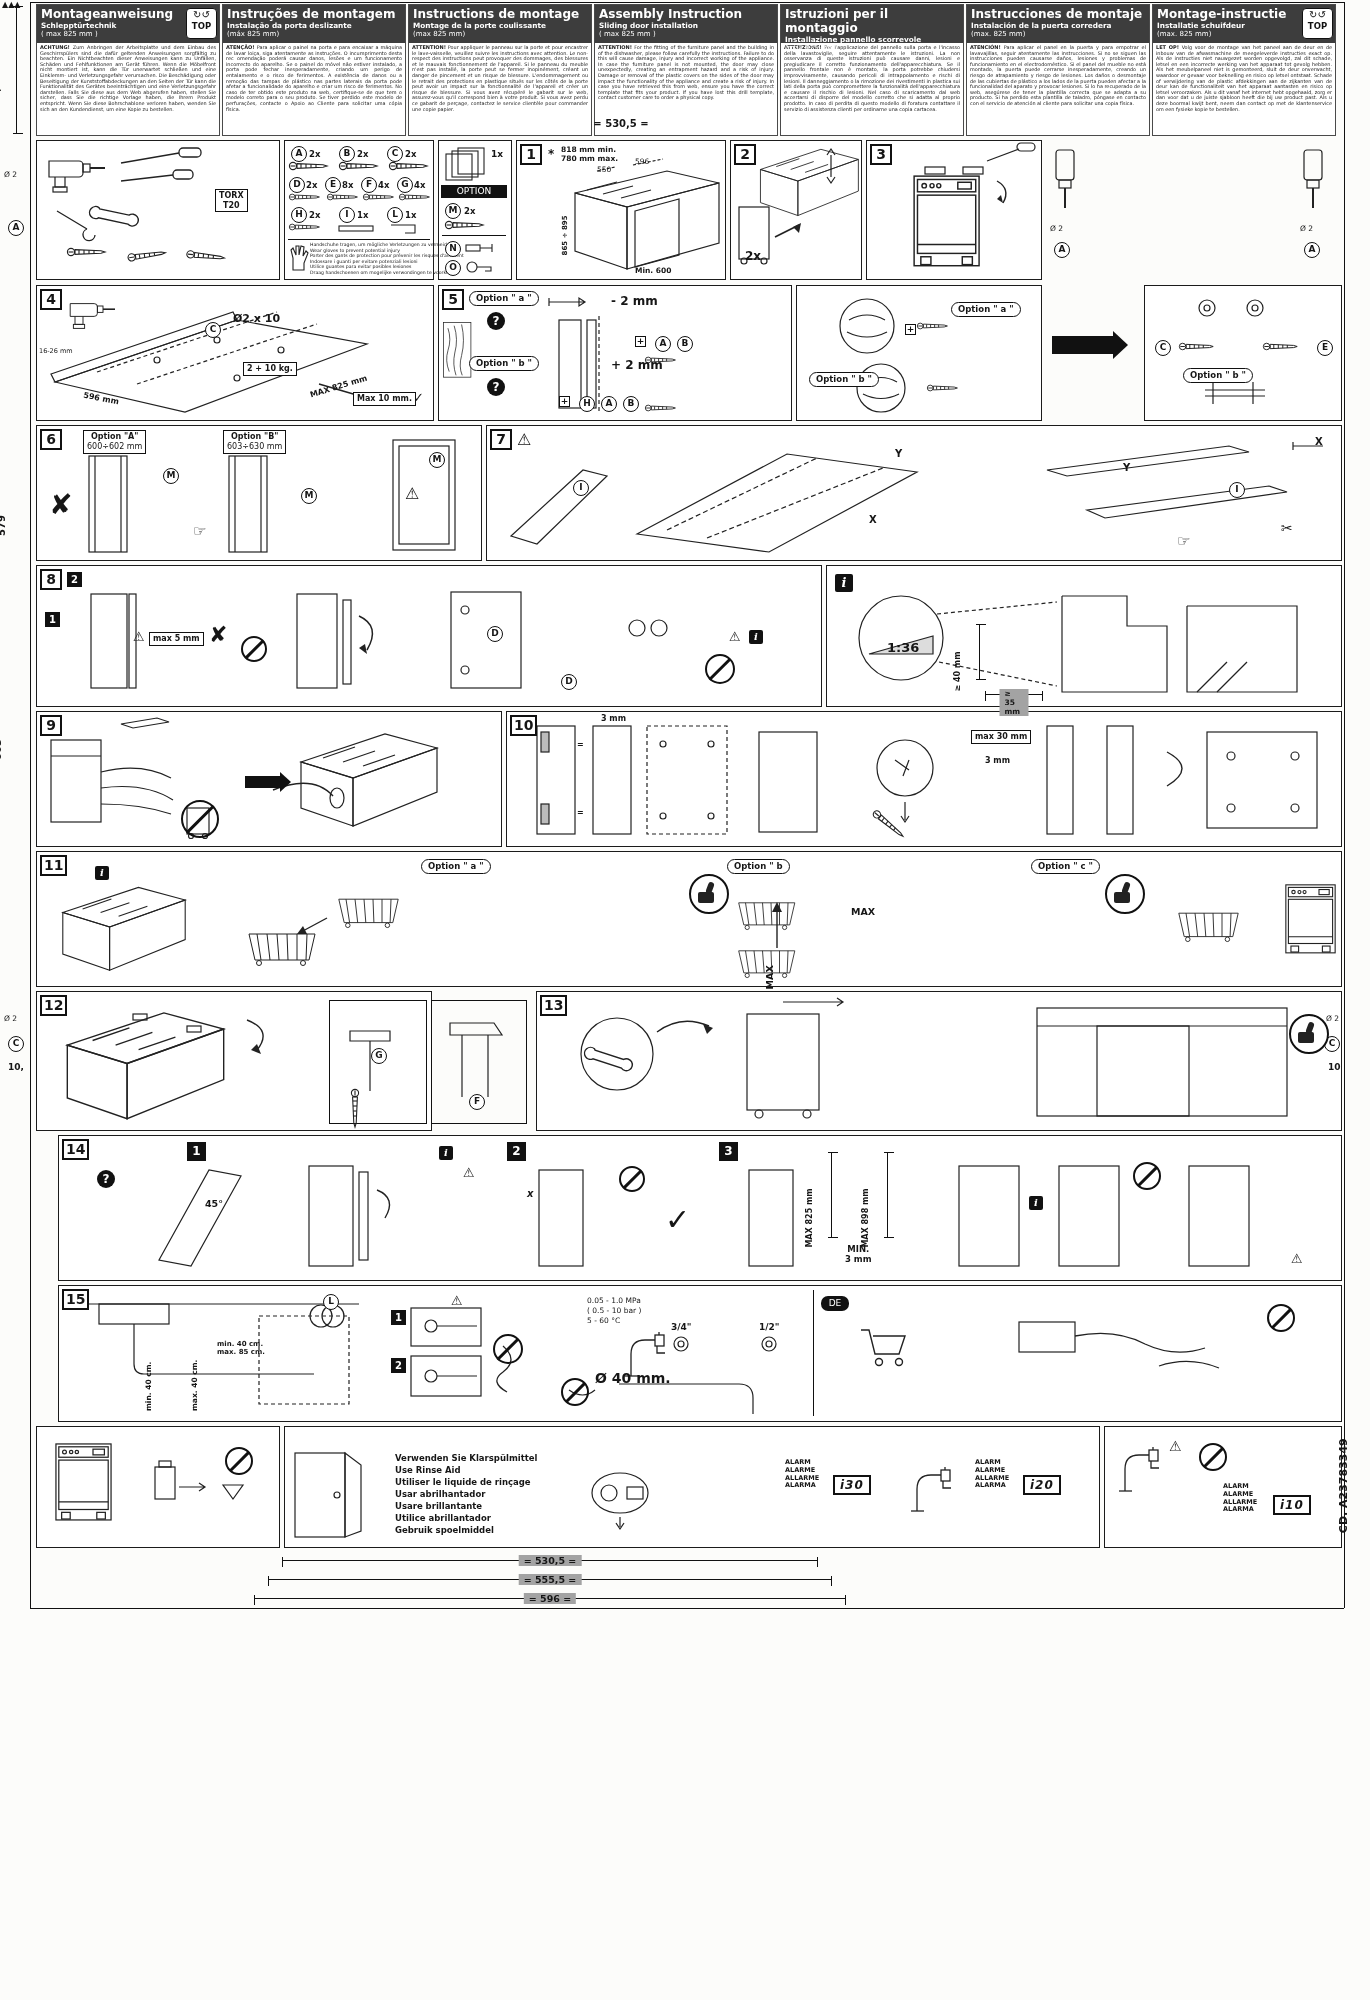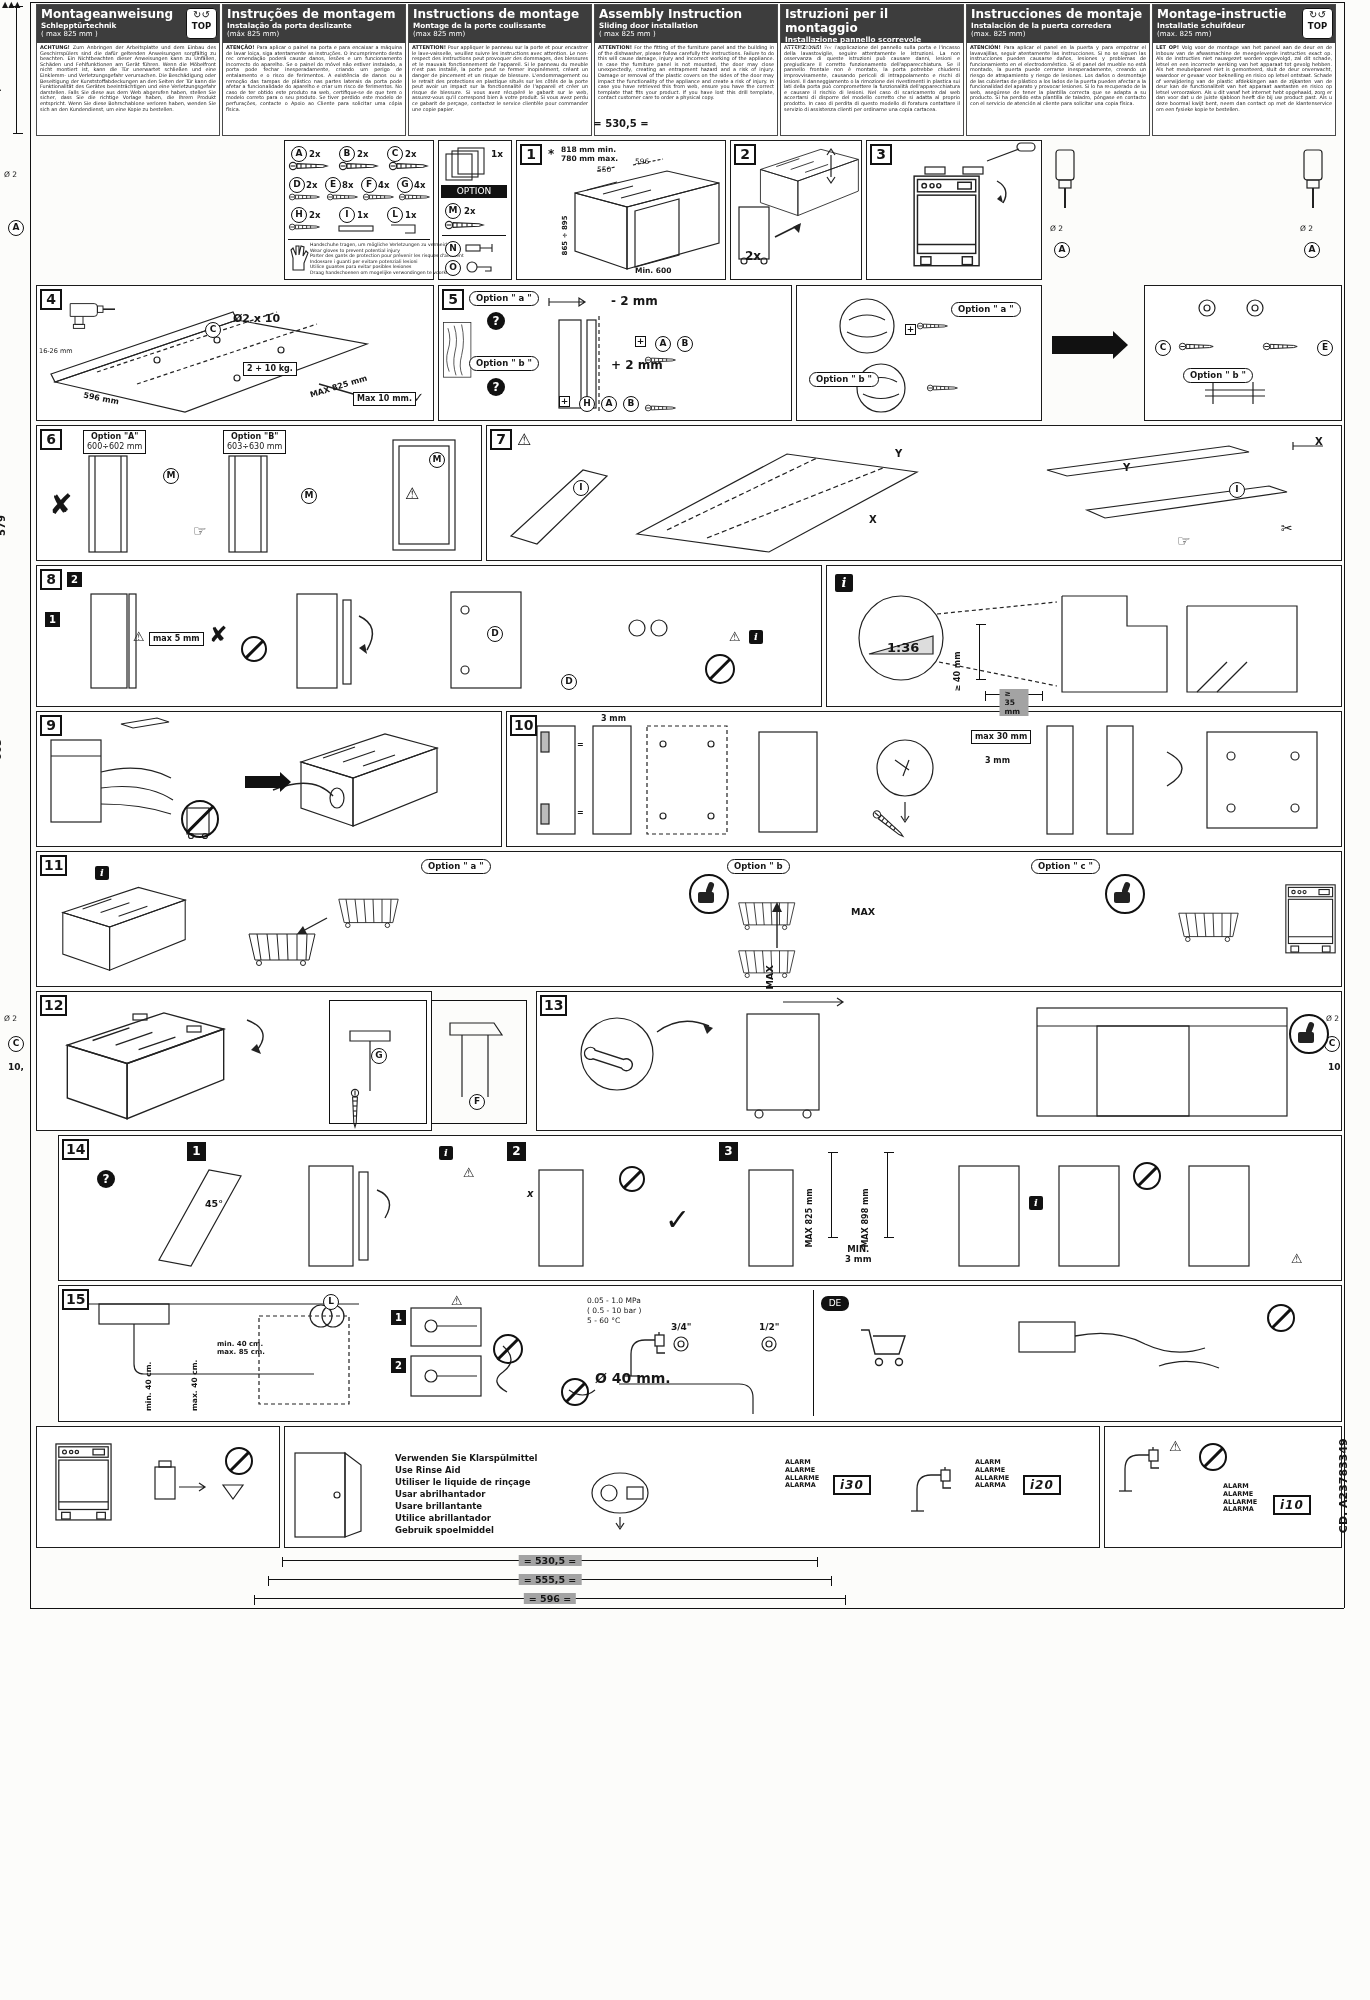--- a/index.html
+++ b/index.html
@@ -209,20 +209,37 @@
       <div class="t3" data-name="lang-maxline">(max. 825 mm)</div>
       <div class="topb" data-name="top-badge">
             <span class="a" data-name="recycle-arrows-icon">↻↺</span>
             <span class="t" data-name="top-badge-label">TOP</span>
           </div>
     </div>
     <div class="colbody" data-name="lang-body-nl"><b data-name="lang-warn">LET OP!</b> <span data-name="lang-text">Volg voor de montage van het paneel aan de deur en de inbouw van de afwasmachine de meegeleverde instructies exact op. Als de instructies niet nauwgezet worden opgevolgd, zal dit schade, letsel en een incorrecte werking van het apparaat tot gevolg hebben. Als het meubelpaneel niet is gemonteerd, sluit de deur onverwacht, waardoor er gevaar voor beknelling en risico op letsel ontstaat. Schade of verwijdering van de plastic afdekkingen aan de zijkanten van de deur kan de functionaliteit van het apparaat aantasten en risico op letsel veroorzaken. Als u dit vanaf het internet hebt opgehaald, zorg er dan voor dat u de juiste sjabloon heeft die bij uw product past. Als u deze boormal kwijt bent, neem dan contact op met de klantenservice om een fysieke kopie te bestellen.</span></div>
   </div>
 </div>
 
+<div class="p" data-name="tools-panel" style="left:36px;top:140px;width:244px;height:140px">
+  <svg class="sk" data-name="tools-sketch" style="left:0;top:0" width="244" height="136" viewBox="0 0 244 136">
+    <use href="#g-drill" transform="translate(8,8)"></use>
+    <g stroke="#222" fill="none" stroke-width="1.3">
+      <line x1="84" y1="22" x2="142" y2="12"></line>
+          <rect x="142" y="7" width="22" height="9" rx="4"></rect>
+      <line x1="84" y1="40" x2="136" y2="34"></line>
+          <rect x="136" y="29" width="20" height="9" rx="4"></rect>
+      <path d="M20 70 l30 18 M50 88 a6 6 0 1 0 8 6"></path>
+      <use href="#g-wrench" transform="translate(60,62) rotate(14)"></use>
+    </g>
+    <use href="#g-screw" transform="translate(30,106)"></use>
+    <use href="#g-screw" transform="translate(90,112) rotate(-8)"></use>
+    <use href="#g-screw" transform="translate(150,108) rotate(6)"></use>
+  </svg>
+  <span class="lb b box" data-name="torx-badge" style="left:178px;top:48px;text-align:center"><span data-name="torx-line1">TORX</span><br><span data-name="torx-line2">T20</span></span>
+</div>
 
 <div class="p" data-name="hardware-panel" style="left:284px;top:140px;width:150px;height:140px">
   <div class="cl" data-name="hw-letter-a" style="left:6px;top:5px">A</div>
       <span class="hwqty" data-name="hw-qty-a" style="left:24px;top:8px">2x</span>
   <div class="cl" data-name="hw-letter-b" style="left:54px;top:5px">B</div>
       <span class="hwqty" data-name="hw-qty-b" style="left:72px;top:8px">2x</span>
   <div class="cl" data-name="hw-letter-c" style="left:102px;top:5px">C</div>
       <span class="hwqty" data-name="hw-qty-c" style="left:120px;top:8px">2x</span>
   <svg class="sk" data-name="hw-screw-row1" style="left:4px;top:20px" width="142" height="10" viewBox="0 0 142 10">
         <use href="#g-screw"></use>

